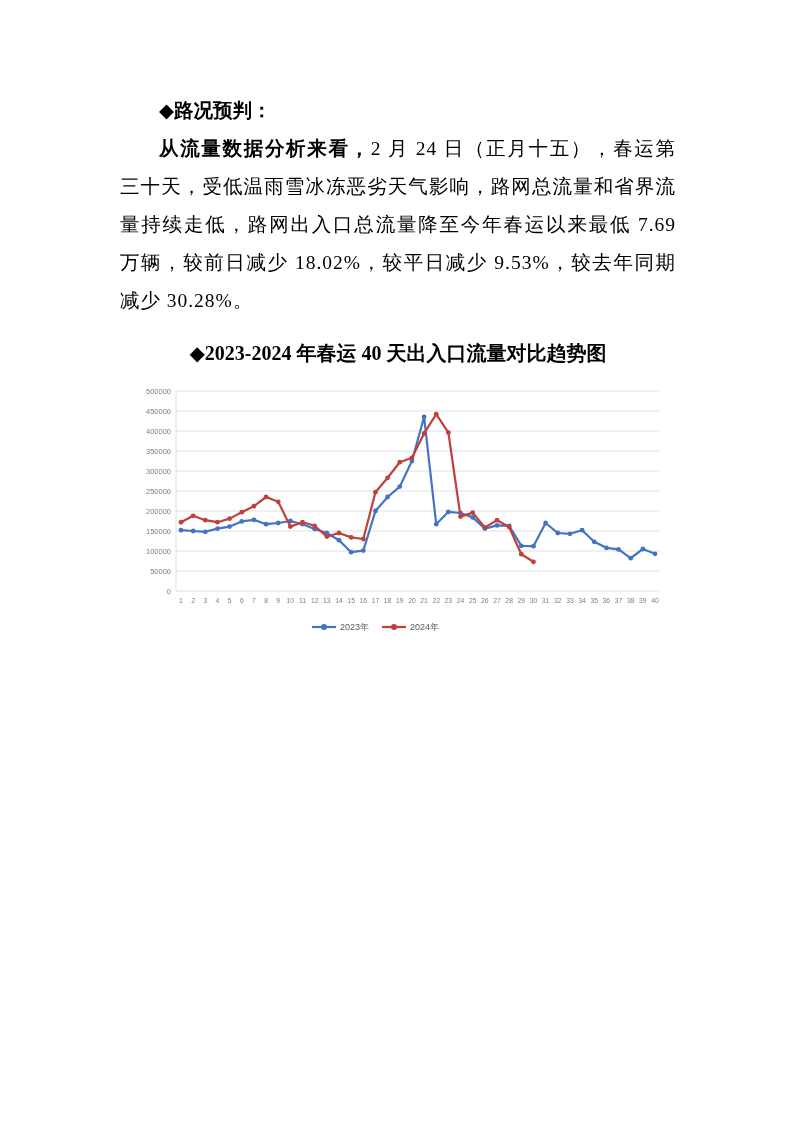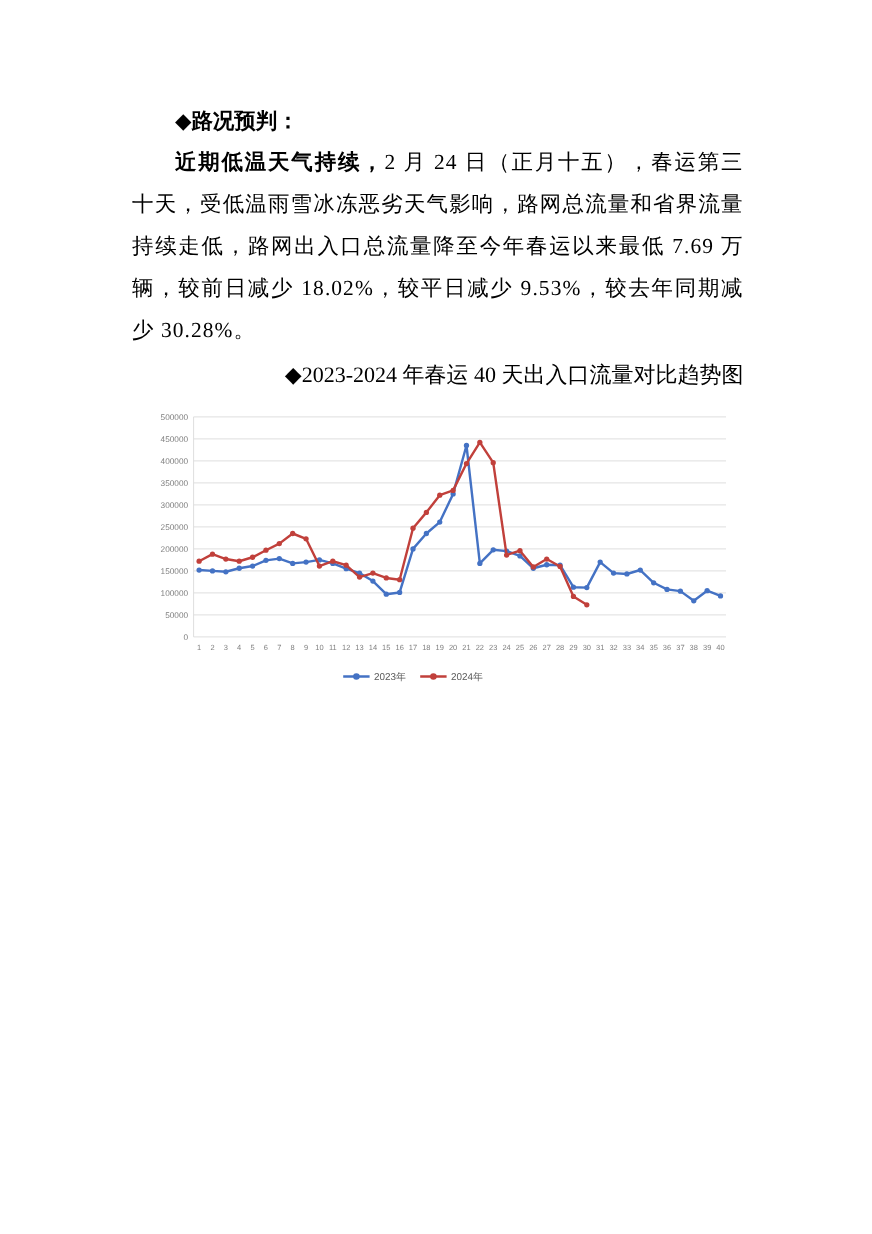--- a/index.html
+++ b/index.html
@@ -27,43 +27,43 @@
     font-size:19.5px;
     line-height:38px;
     text-indent:2em;
     text-align:justify;
     text-justify:inter-character;
     letter-spacing:0.05em;
   }
   .para .lead { font-weight:bold; }
   .chart-heading {
     font-size:20px;
-    font-weight:normal;
+    font-weight:bold;
     line-height:38px;
-    text-align:right;
-    margin-top:2px;
+    text-align:center;
+    margin-top:14px;
   }
   .chart-wrap {
     margin-top:12px;
     margin-left:12px;
     width:536px;
     height:266px;
   }
   .chart-wrap svg { display:block; }
   svg text { font-family:"Liberation Sans","DejaVu Sans",sans-serif; }
 </style>
 </head>
 <body>
 
 <div class="page">
   <div class="content">
 
     <div class="sec-heading">◆路况预判：</div>
 
-    <p class="para"><span class="lead">近期低温天气持续，</span><span>2 月 24 日（正月十五），春运第三十天，受低温雨雪冰冻恶劣天气影响，路网总流量和省界流量持续走低，路网出入口总流量降至今年春运以来最低 7.69 万辆，较前日减少 18.02%，较平日减少 9.53%，较去年同期减少 30.28%。</span></p>
+    <p class="para"><span class="lead">从流量数据分析来看，</span><span>2 月 24 日（正月十五），春运第三十天，受低温雨雪冰冻恶劣天气影响，路网总流量和省界流量持续走低，路网出入口总流量降至今年春运以来最低 7.69 万辆，较前日减少 18.02%，较平日减少 9.53%，较去年同期减少 30.28%。</span></p>
 
 
     <div class="chart-heading">◆2023-2024 年春运 40 天出入口流量对比趋势图</div>
 
     <div class="chart-wrap">
         <svg viewBox="0 0 536 266" width="536" height="266">
           <line x1="44" x2="528" y1="207" y2="207" stroke="#D9D9D9" stroke-width="0.8"></line>
           <text x="39" y="209.6" text-anchor="end" font-size="7.5" fill="#7F7F7F">0</text>
           <line x1="44" x2="528" y1="187" y2="187" stroke="#D9D9D9" stroke-width="0.8"></line>
           <text x="39" y="189.6" text-anchor="end" font-size="7.5" fill="#7F7F7F">50000</text>

